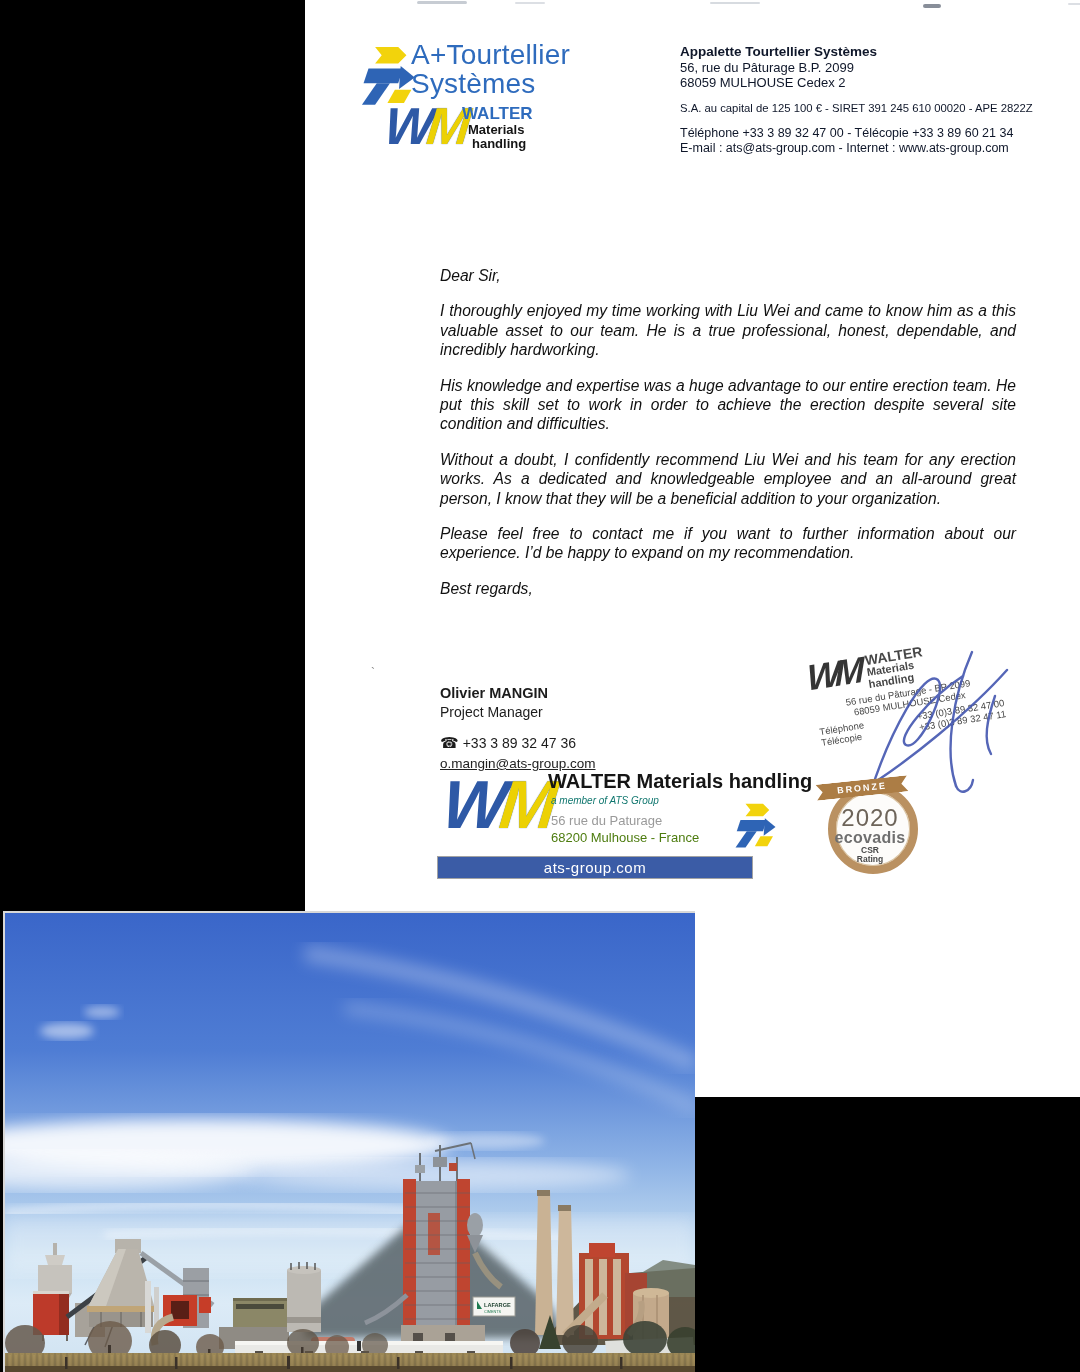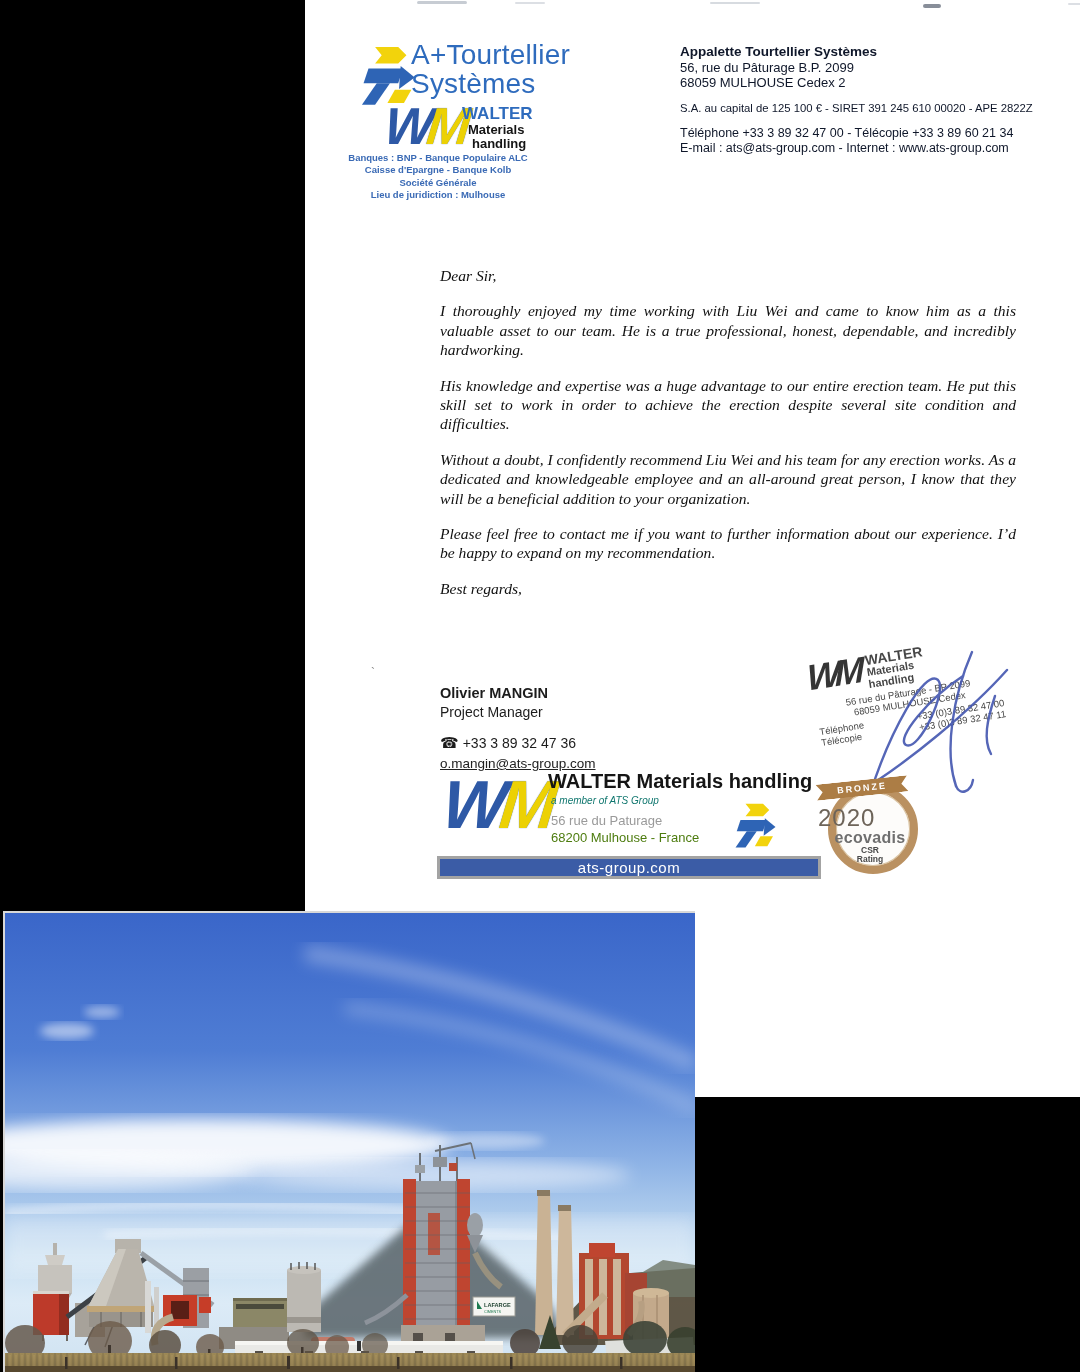--- a/index.html
+++ b/index.html
@@ -24,21 +24,21 @@
   .bank{position:absolute;left:18px;top:152px;width:230px;text-align:center;color:#3a6ab5;
         font-size:9.5px;font-weight:bold;line-height:12.4px;}
 
   
   .co{position:absolute;left:375px;color:#0f172a;font-size:13px;line-height:15px;white-space:nowrap;}
   .co.b{font-weight:bold;font-size:13.5px;}
   .co.small{font-size:11.3px;}
 
   
   .letter{position:absolute;left:135px;top:266px;width:576px;color:#101010;
-          font-family:Liberation Serif, serif;font-style:italic;font-size:15.6px;
+          font-family:Liberation Sans, sans-serif;font-style:italic;font-size:15.6px;
           line-height:19.4px;}
   .letter p{margin:0 0 16px 0;text-align:justify;}
   .letter p.nj{text-align:left;}
 
   
   .signer{position:absolute;left:135px;top:685px;color:#1c1c1c;}
   .sg-name{font-weight:bold;font-size:14.5px;}
   .sg-title{font-size:14px;margin-top:3px;}
   .sg-phone{font-size:14px;margin-top:14px;}
   .sg-phone .ph{font-size:15px;margin-right:4px;}
@@ -55,29 +55,29 @@
   .stamp-sub{font-weight:700;font-size:11px;line-height:11.5px;}
   .stamp-addr{text-align:center;font-size:9.5px;line-height:11px;margin-top:3px;}
   .stamp-tel{display:flex;justify-content:space-between;font-size:9.5px;line-height:11px;
              padding:0 4px;}
 
   
   .ft-head{position:absolute;left:243px;top:770px;font-weight:bold;font-size:20px;color:#151515;}
   .ft-member{position:absolute;left:246px;top:795px;font-style:italic;font-size:10px;color:#0f766e;}
   .ft-a1{position:absolute;left:246px;top:813px;font-size:13px;color:#9a9a9a;}
   .ft-a2{position:absolute;left:246px;top:830px;font-size:13px;color:#4d7c0f;}
-  .bar{position:absolute;left:132px;top:856px;width:384px;height:23px;background:#3b5ca6;
+  .bar{position:absolute;left:132px;top:856px;width:316px;height:23px;background:#3b5ca6;
        display:flex;align-items:center;justify-content:center;color:#fff;font-size:15px;
-       letter-spacing:.5px;border:3px solid #a3a3a3;box-sizing:border-box;}
+       letter-spacing:.5px;border:1px solid #a3a3a3;box-sizing:border-box;}
 
   
   .badge{position:absolute;left:513px;top:778px;width:104px;height:100px;}
   .ring{position:absolute;left:10px;top:6px;width:74px;height:74px;border-radius:50%;
         border:8px solid #ba9161;background:#fdfcfa;box-shadow:inset 0 0 0 1px #d9c3a0;}
-  .b-year{position:absolute;left:0;top:26px;width:104px;text-align:left;font-size:24px;
+  .b-year{position:absolute;left:0;top:26px;width:104px;text-align:center;font-size:24px;
           color:#6d6459;letter-spacing:1px;}
   .b-brand{position:absolute;left:0;top:51px;width:104px;text-align:center;font-size:16px;
            font-weight:bold;color:#6f6f6f;letter-spacing:.3px;}
   .b-csr{position:absolute;left:0;top:68px;width:104px;text-align:center;font-size:8.5px;
          font-weight:bold;color:#494949;line-height:9px;}
   .ribbon{position:absolute;left:-2px;top:2px;width:92px;height:16px;background:#ac7d45;
           transform:rotate(-6deg);display:flex;align-items:center;justify-content:center;
           color:#fff;font-size:9px;font-weight:bold;letter-spacing:2px;
           clip-path:polygon(0 0,100% 0,93% 50%,100% 100%,0 100%,7% 50%);}
 
@@ -112,26 +112,20 @@
       <div>Systèmes</div>
     </div>
 
     <div class="abs wm-word" style="left:80px;top:100px;font-size:52px;">
       <span class="wm-w">W</span><span class="wm-m">M</span>
     </div>
     <div class="hdr-walter">WALTER</div>
     <div class="hdr-mat">Materials</div>
     <div class="hdr-hand">handling</div>
 
-    <div class="bank">
-      <div>Banques : BNP - Banque Populaire ALC</div>
-      <div>Caisse d'Epargne - Banque Kolb</div>
-      <div>Société Générale</div>
-      <div>Lieu de juridiction : Mulhouse</div>
-    </div>
 
     <div class="co b" style="top:44px;">Appalette Tourtellier Systèmes</div>
     <div class="co" style="top:60px;">56, rue du Pâturage B.P. 2099</div>
     <div class="co" style="top:75px;">68059 MULHOUSE Cedex 2</div>
     <div class="co small" style="top:101px;">S.A. au capital de 125 100 € - SIRET 391 245 610 00020 - APE 2822Z</div>
     <div class="co" style="top:126px;font-size:12.5px;">Téléphone +33 3 89 32 47 00 - Télécopie +33 3 89 60 21 34</div>
     <div class="co" style="top:141px;font-size:12.5px;">E-mail : ats@ats-group.com - Internet : www.ats-group.com</div>
 
     <div class="letter">
       <p class="nj">Dear Sir,</p>

